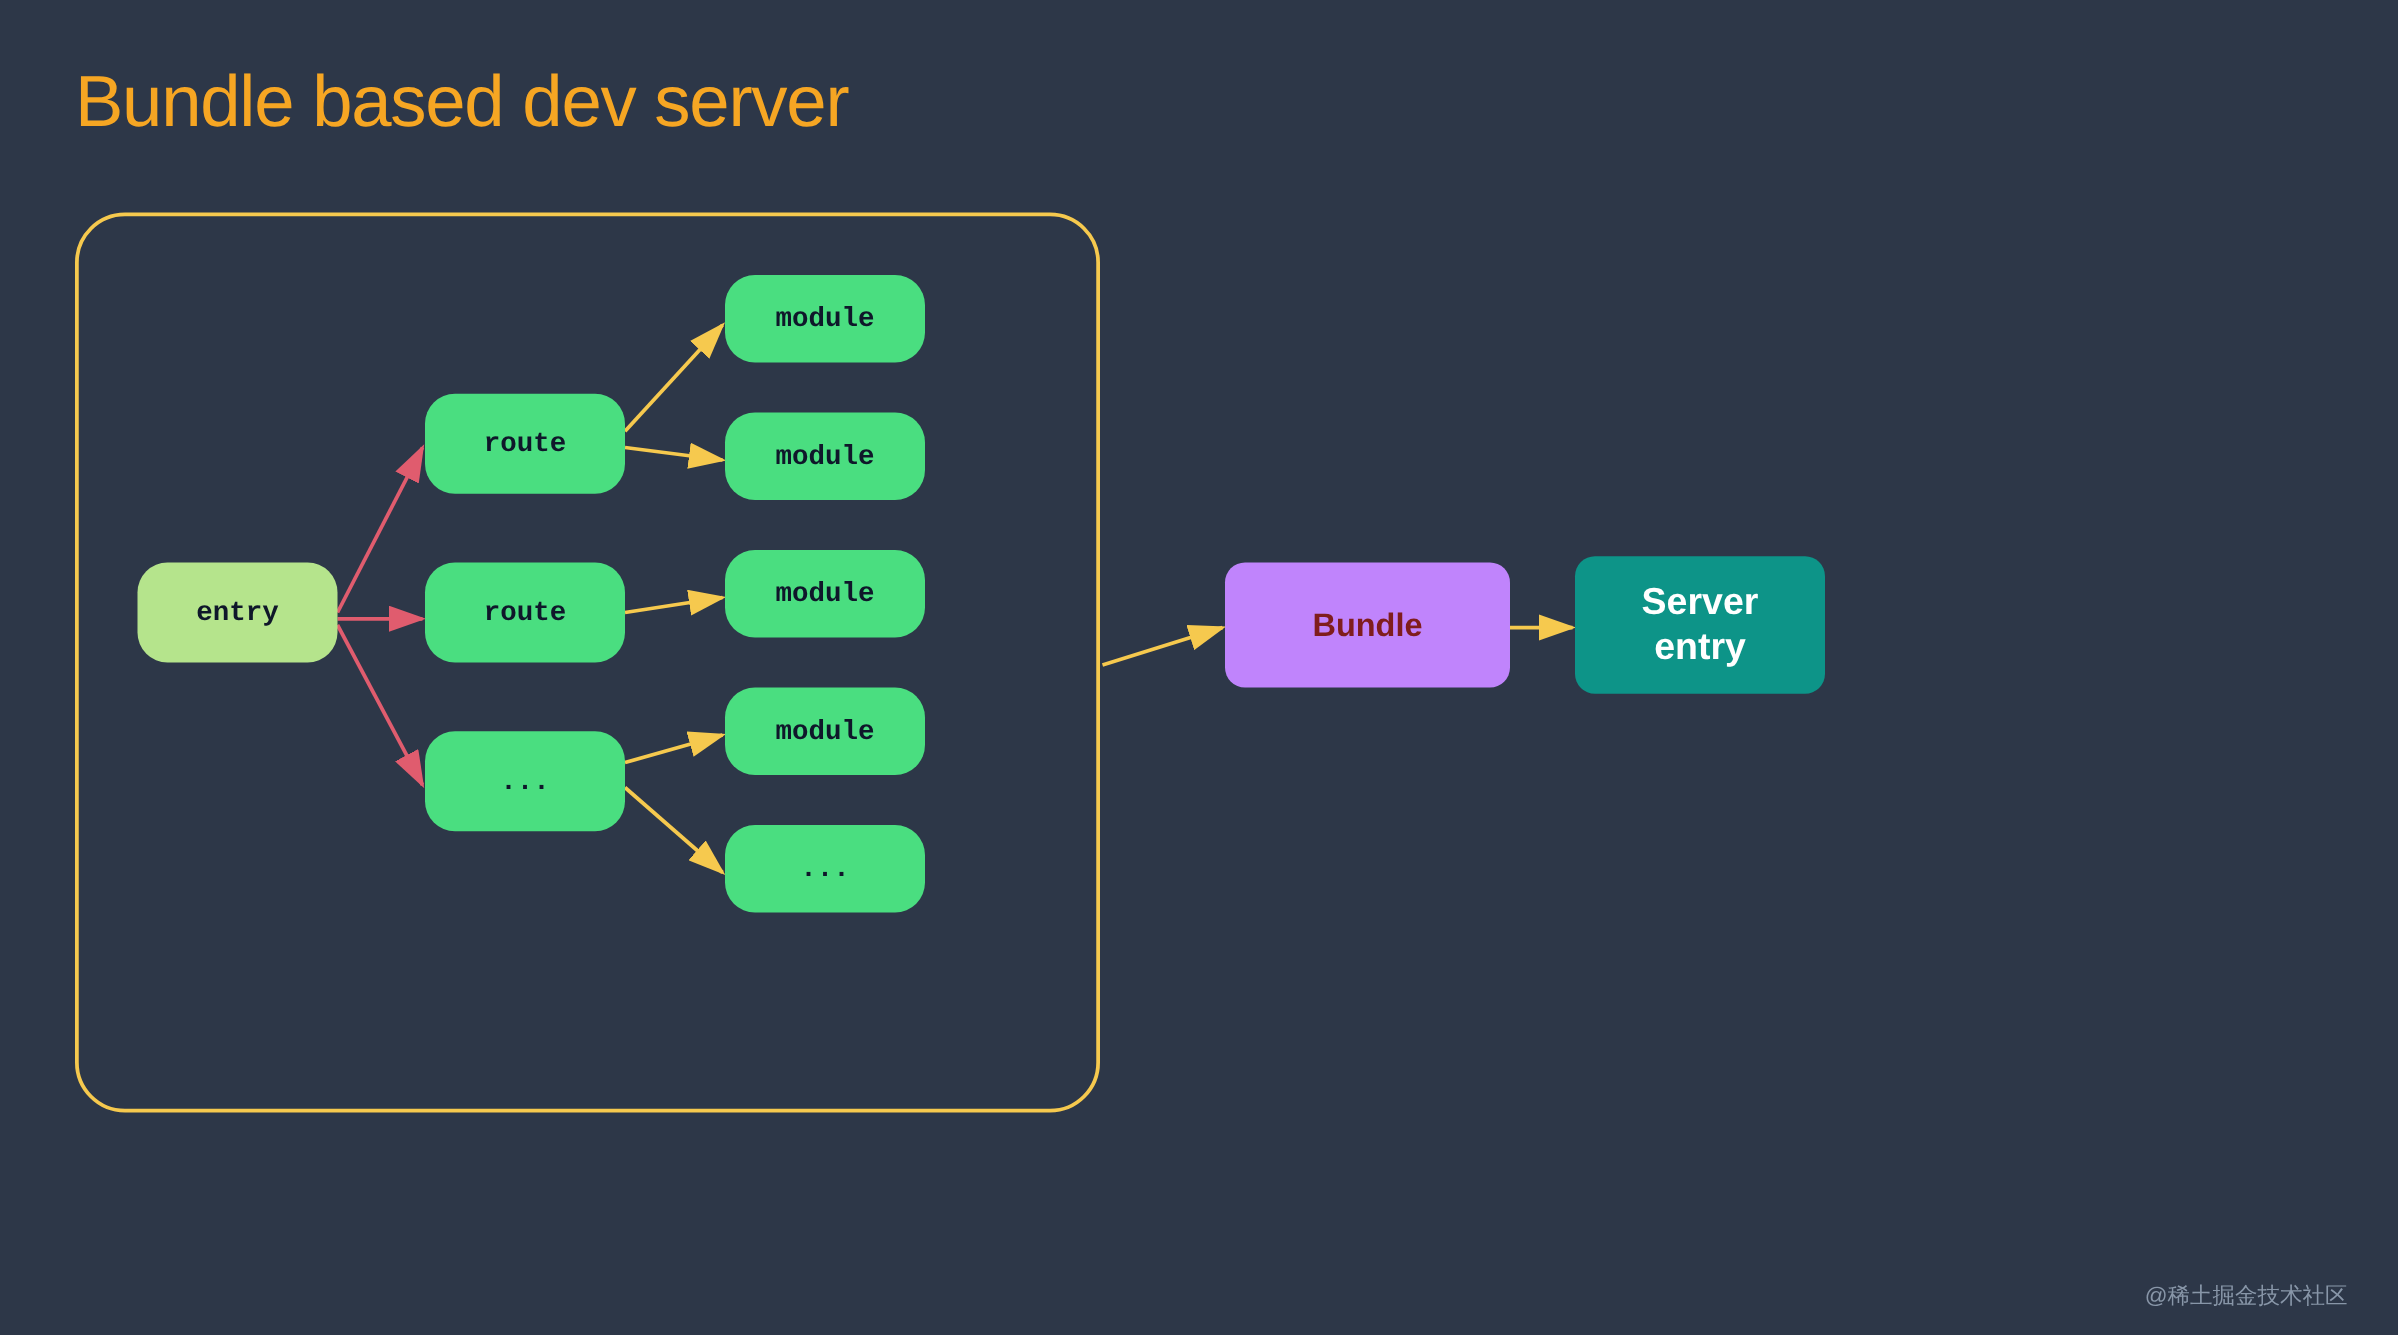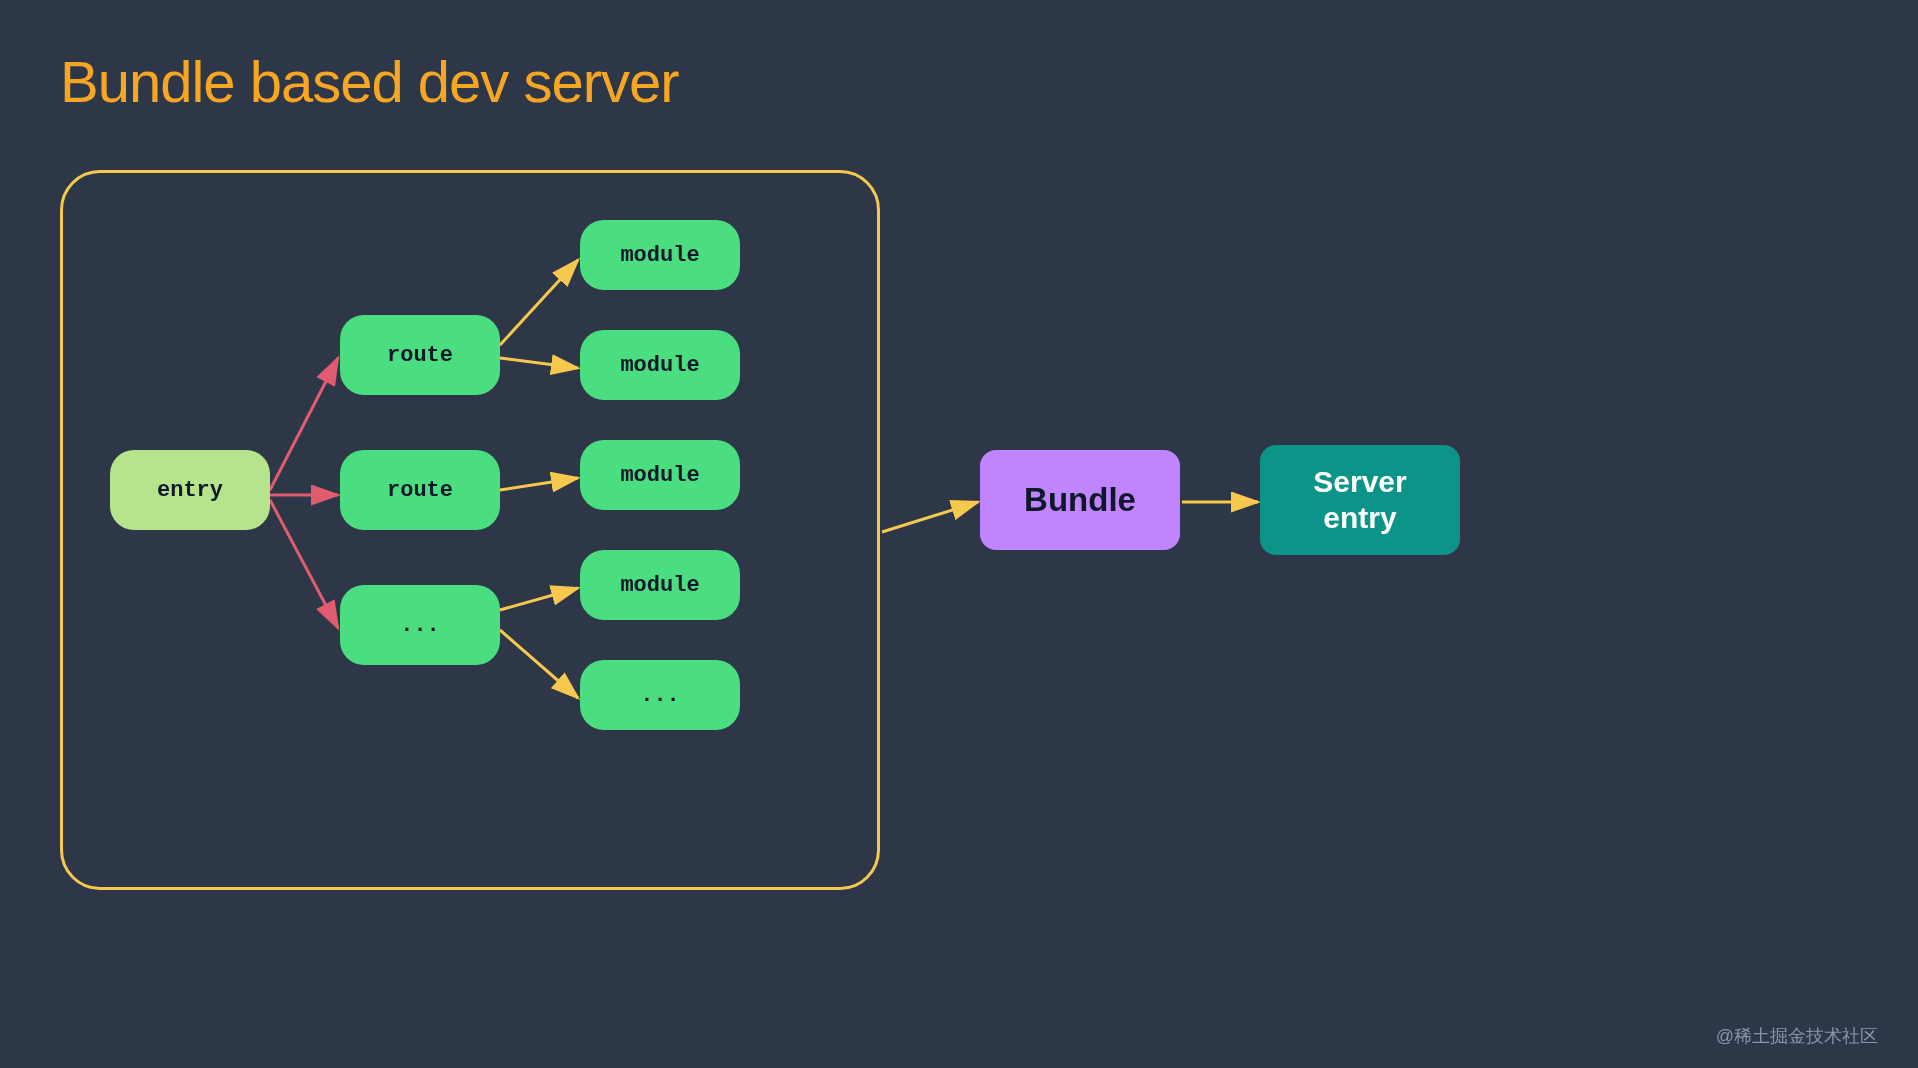--- a/index.html
+++ b/index.html
@@ -125,27 +125,27 @@
     .node-dots2 {
       background-color: #4ade80;
       width: 160px;
       height: 70px;
       top: 520px;
       left: 520px;
     }
 
     .node-bundle {
       background-color: #c084fc;
-      width: 200px;
+      width: 228px;
       height: 100px;
       top: 310px;
       left: 920px;
-      font-size: 33px;
+      font-size: 26px;
       font-weight: 700;
-      color: #0f172a;
+      color: #7f1d1d;
       font-family: Arial, sans-serif;
       border-radius: 16px;
     }
 
     .node-server-ready {
       background-color: #0d9488;
       width: 200px;
       height: 110px;
       top: 305px;
       left: 1200px;

